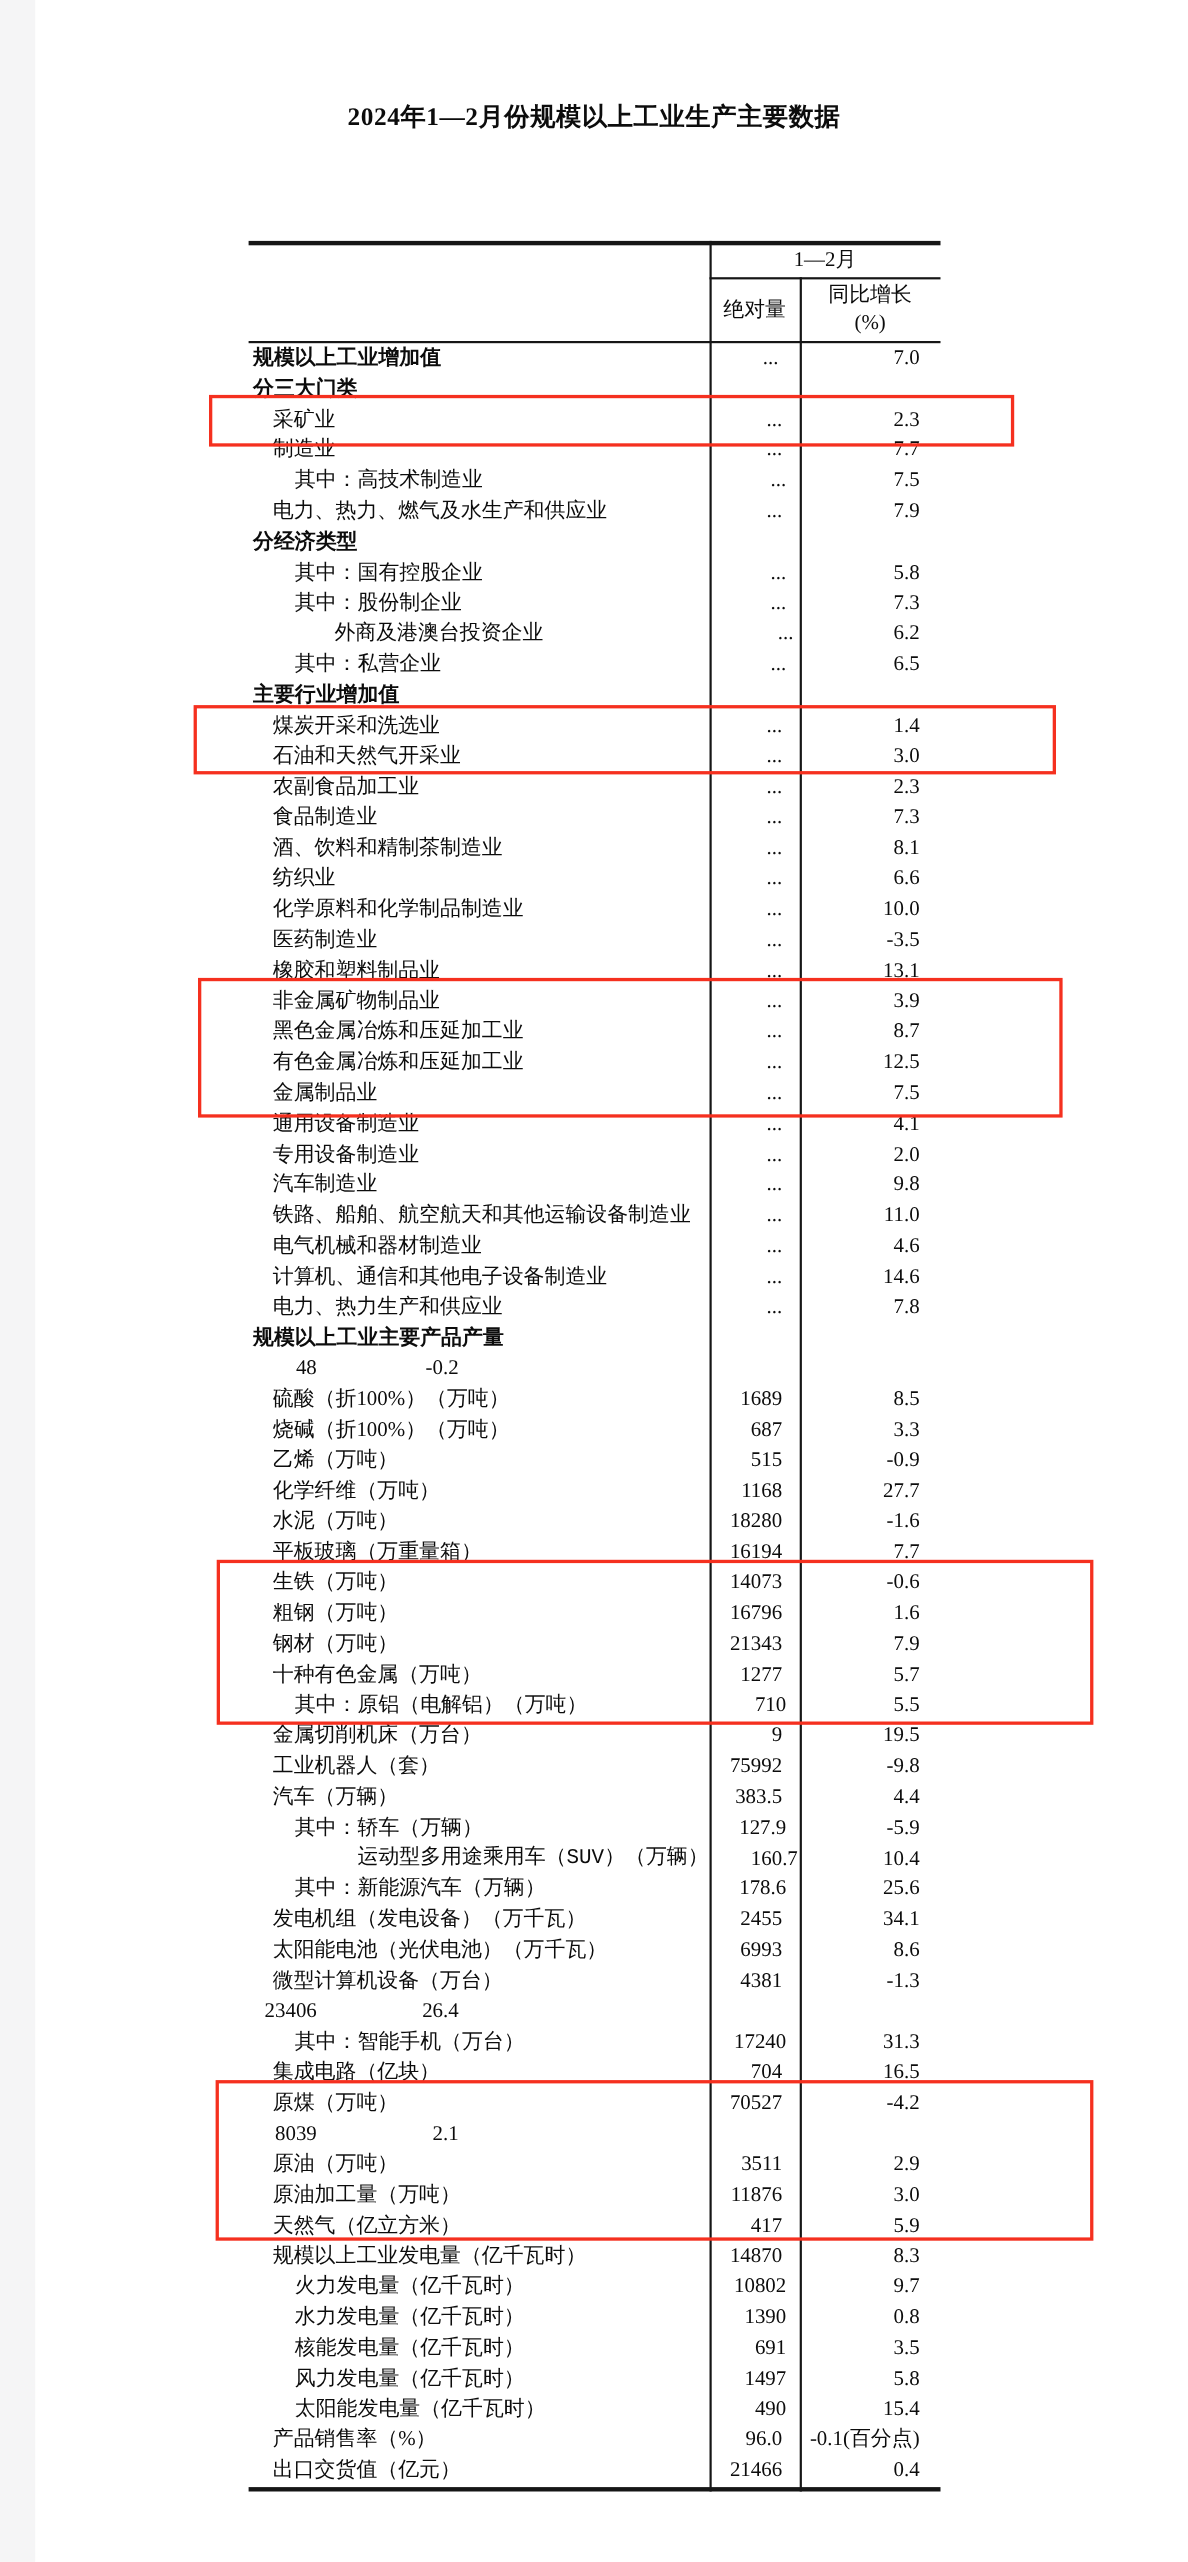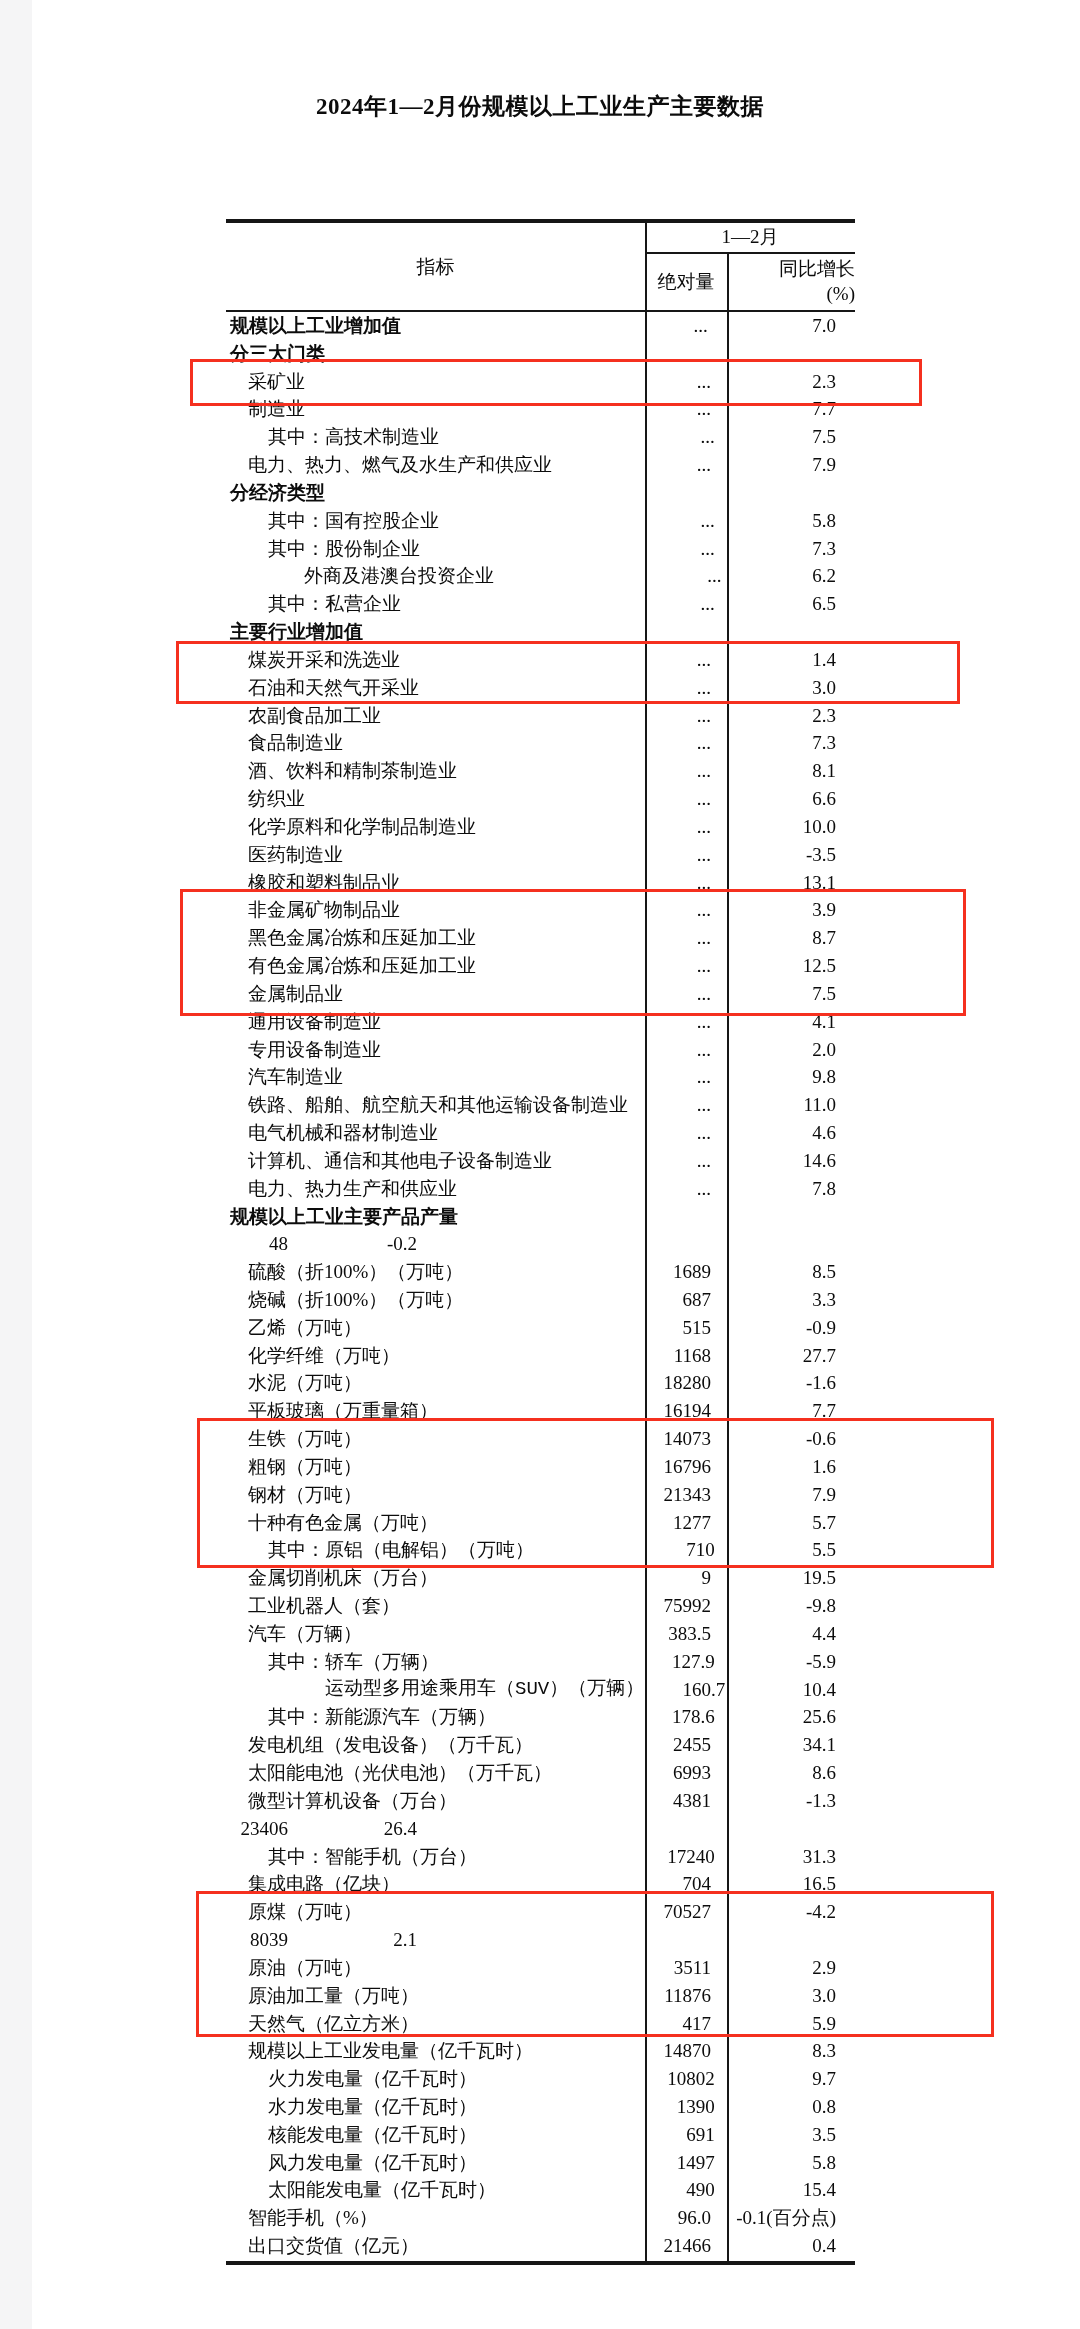--- a/index.html
+++ b/index.html
@@ -16,21 +16,21 @@
   #line-period{left:645px;top:252px;width:210px;height:2px;}
   #line-header-bottom{left:226px;top:310px;width:629px;height:2px;}
   #line-bottom{left:226px;top:2261px;width:629px;height:4px;}
   #vline-1{left:645px;top:219px;width:2px;height:2046px;}
   #vline-2{left:727px;top:252px;width:2px;height:2013px;}
   
   .hcell{position:absolute;text-align:center;font-size:19px;}
   #h-indicator{left:226px;top:223px;width:419px;height:87px;line-height:87px;}
   #h-period{left:645px;top:222px;width:210px;height:30px;line-height:30px;}
   #h-abs{left:645px;top:254px;width:82px;height:56px;line-height:56px;text-align:center;}
-  #h-growth{left:727px;top:252px;width:128px;height:58px;display:flex;flex-direction:column;justify-content:center;align-items:flex-end;}
+  #h-growth{left:727px;top:252px;width:128px;height:58px;display:flex;flex-direction:column;justify-content:center;}
   #h-growth .l1{line-height:26px;} #h-growth .l2{line-height:24px;}
   
   #rows{position:absolute;left:226px;top:312px;width:629px;}
   .tr{display:flex;height:27.843px;line-height:27.843px;font-size:19px;white-space:nowrap;}
   .td-label{width:419px;overflow:visible;}
   .td-abs{width:82px;text-align:right;padding-right:20px;box-sizing:border-box;}
   .td-growth{width:128px;text-align:right;padding-right:19px;box-sizing:border-box;}
   .lv-b{padding-left:4px;font-weight:700;}
   .lv-1{padding-left:22px;}
   .lv-2{padding-left:42px;}
@@ -54,21 +54,20 @@
 
   <div id="title">2024年1—2月份规模以上工业生产主要数据</div>
 
   <div class="hline" id="line-top"></div>
   <div class="hline" id="line-period"></div>
   <div class="hline" id="line-header-bottom"></div>
   <div class="hline" id="line-bottom"></div>
   <div class="vline" id="vline-1"></div>
   <div class="vline" id="vline-2"></div>
 
-  <div class="hcell" id="h-indicator">指标</div>
   <div class="hcell" id="h-period">1—2月</div>
   <div class="hcell" id="h-abs">绝对量</div>
   <div class="hcell" id="h-growth">
     <div class="l1">同比增长</div>
     <div class="l2">(%)</div>
   </div>
 
   <div id="rows">
       <div class="tr">
         <div class="td-label lv-b">规模以上工业增加值</div>
@@ -401,21 +400,21 @@
         <div class="td-label lv-2">风力发电量（亿千瓦时）</div>
         <div class="td-abs">1497</div>
         <div class="td-growth">5.8</div>
       </div>
       <div class="tr">
         <div class="td-label lv-2">太阳能发电量（亿千瓦时）</div>
         <div class="td-abs">490</div>
         <div class="td-growth">15.4</div>
       </div>
       <div class="tr">
-        <div class="td-label lv-1">智能手机（%）</div>
+        <div class="td-label lv-1">产品销售率（%）</div>
         <div class="td-abs">96.0</div>
         <div class="td-growth">-0.1(百分点)</div>
       </div>
       <div class="tr">
         <div class="td-label lv-1">出口交货值（亿元）</div>
         <div class="td-abs">21466</div>
         <div class="td-growth">0.4</div>
       </div>
     </div>
 

